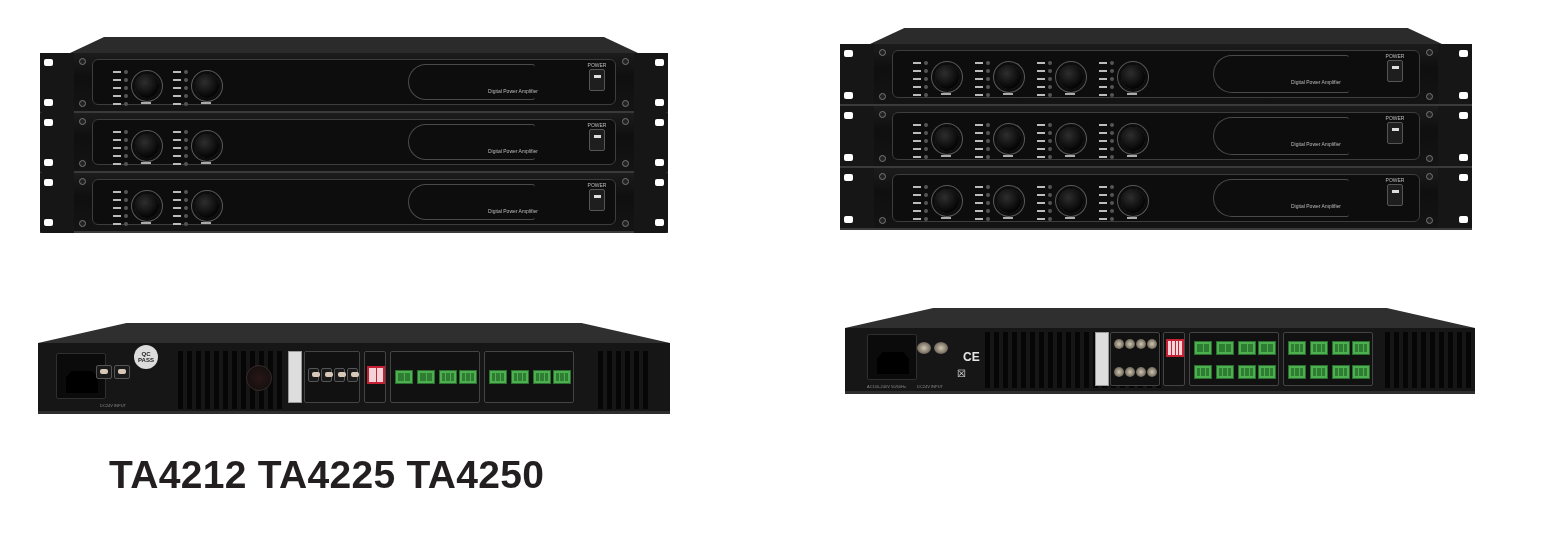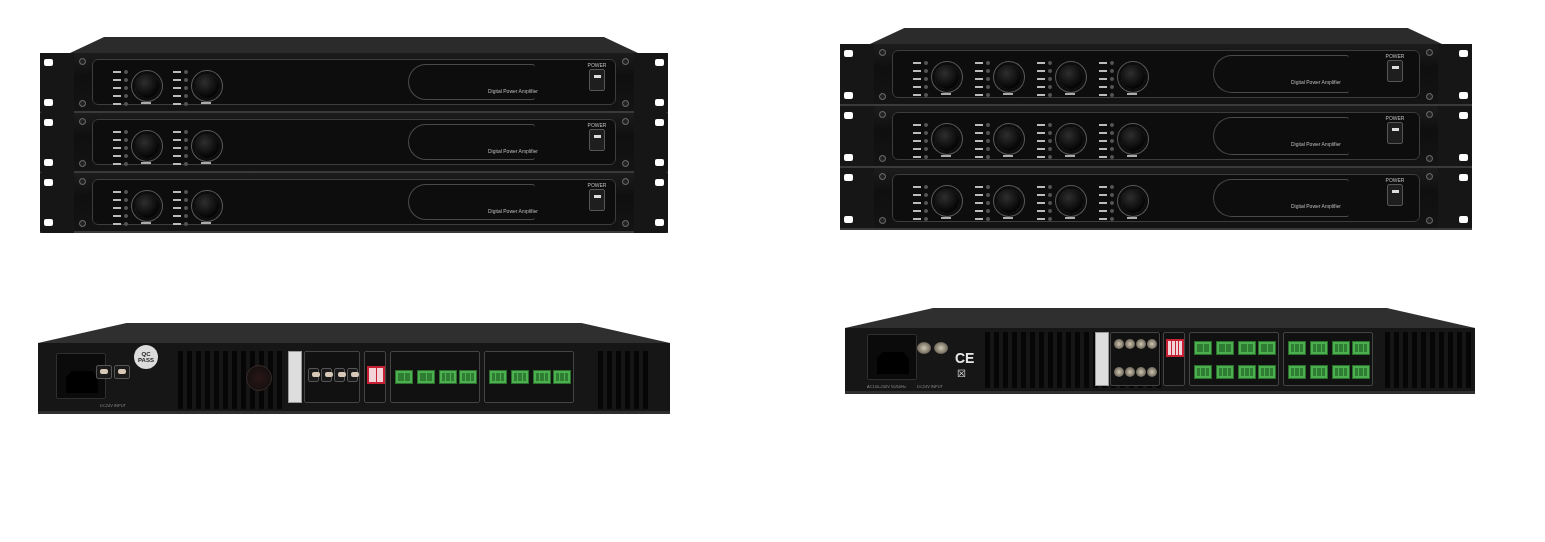--- a/index.html
+++ b/index.html
@@ -105,21 +105,21 @@
   .dip span { flex: 1; background: #f1d3d8; }
   .fan {
     position: absolute; width: 26px; height: 26px; border-radius: 50%;
     border: 1px solid #3a2a2a; background: radial-gradient(#2a1616, #0e0e0e);
   }
   .qc-badge {
     position: absolute; width: 24px; height: 24px; border-radius: 50%;
     background: #dcdcdc; color: #222; font-size: 6px; font-weight: bold;
     display: flex; align-items: center; justify-content: center; text-align: center; line-height: 6px;
   }
-  .ce-mark { position: absolute; color: #e6e6e6; font-size: 14px; font-weight: bold; }
+  .ce-mark { position: absolute; color: #e6e6e6; font-size: 12px; font-weight: bold; margin-left: 8px; }
   .weee-icon { position: absolute; color: #e6e6e6; font-size: 10px; }
   .speaker-terminal {
     position: absolute; width: 16px; height: 14px; background: #1a1a1a;
     border: 1px solid #555; border-radius: 2px;
   }
   .speaker-terminal::after {
     content: ""; position: absolute; left: 3px; top: 3px; width: 8px; height: 5px;
     background: #d8c8b8; border-radius: 2px;
   }
 
@@ -447,20 +447,21 @@
         <span class="vent"></span>
           <span class="vent"></span>
           <span class="vent"></span>
           <span class="vent"></span>
           <span class="vent"></span>
           <span class="vent"></span>
       </div>
     </div>
   </div>
 
+  <div class="model-caption" style="left:109px;top:453px;">TA4212 TA4225 TA4250</div>
 </div>
 
 <div class="product-group" style="left:780px;top:0;width:765px;height:542px;">
 
   <div class="front-stack" style="left:60px;top:28px;width:632px;height:204px;">
     <div class="top-lid" style="left:30px;right:30px;top:0;"></div>
 
     <div class="unit" style="top:16px;height:62px;">
       <div class="ear left">
           <div class="ear-hole" style="left:4px;top:6px;"></div>

